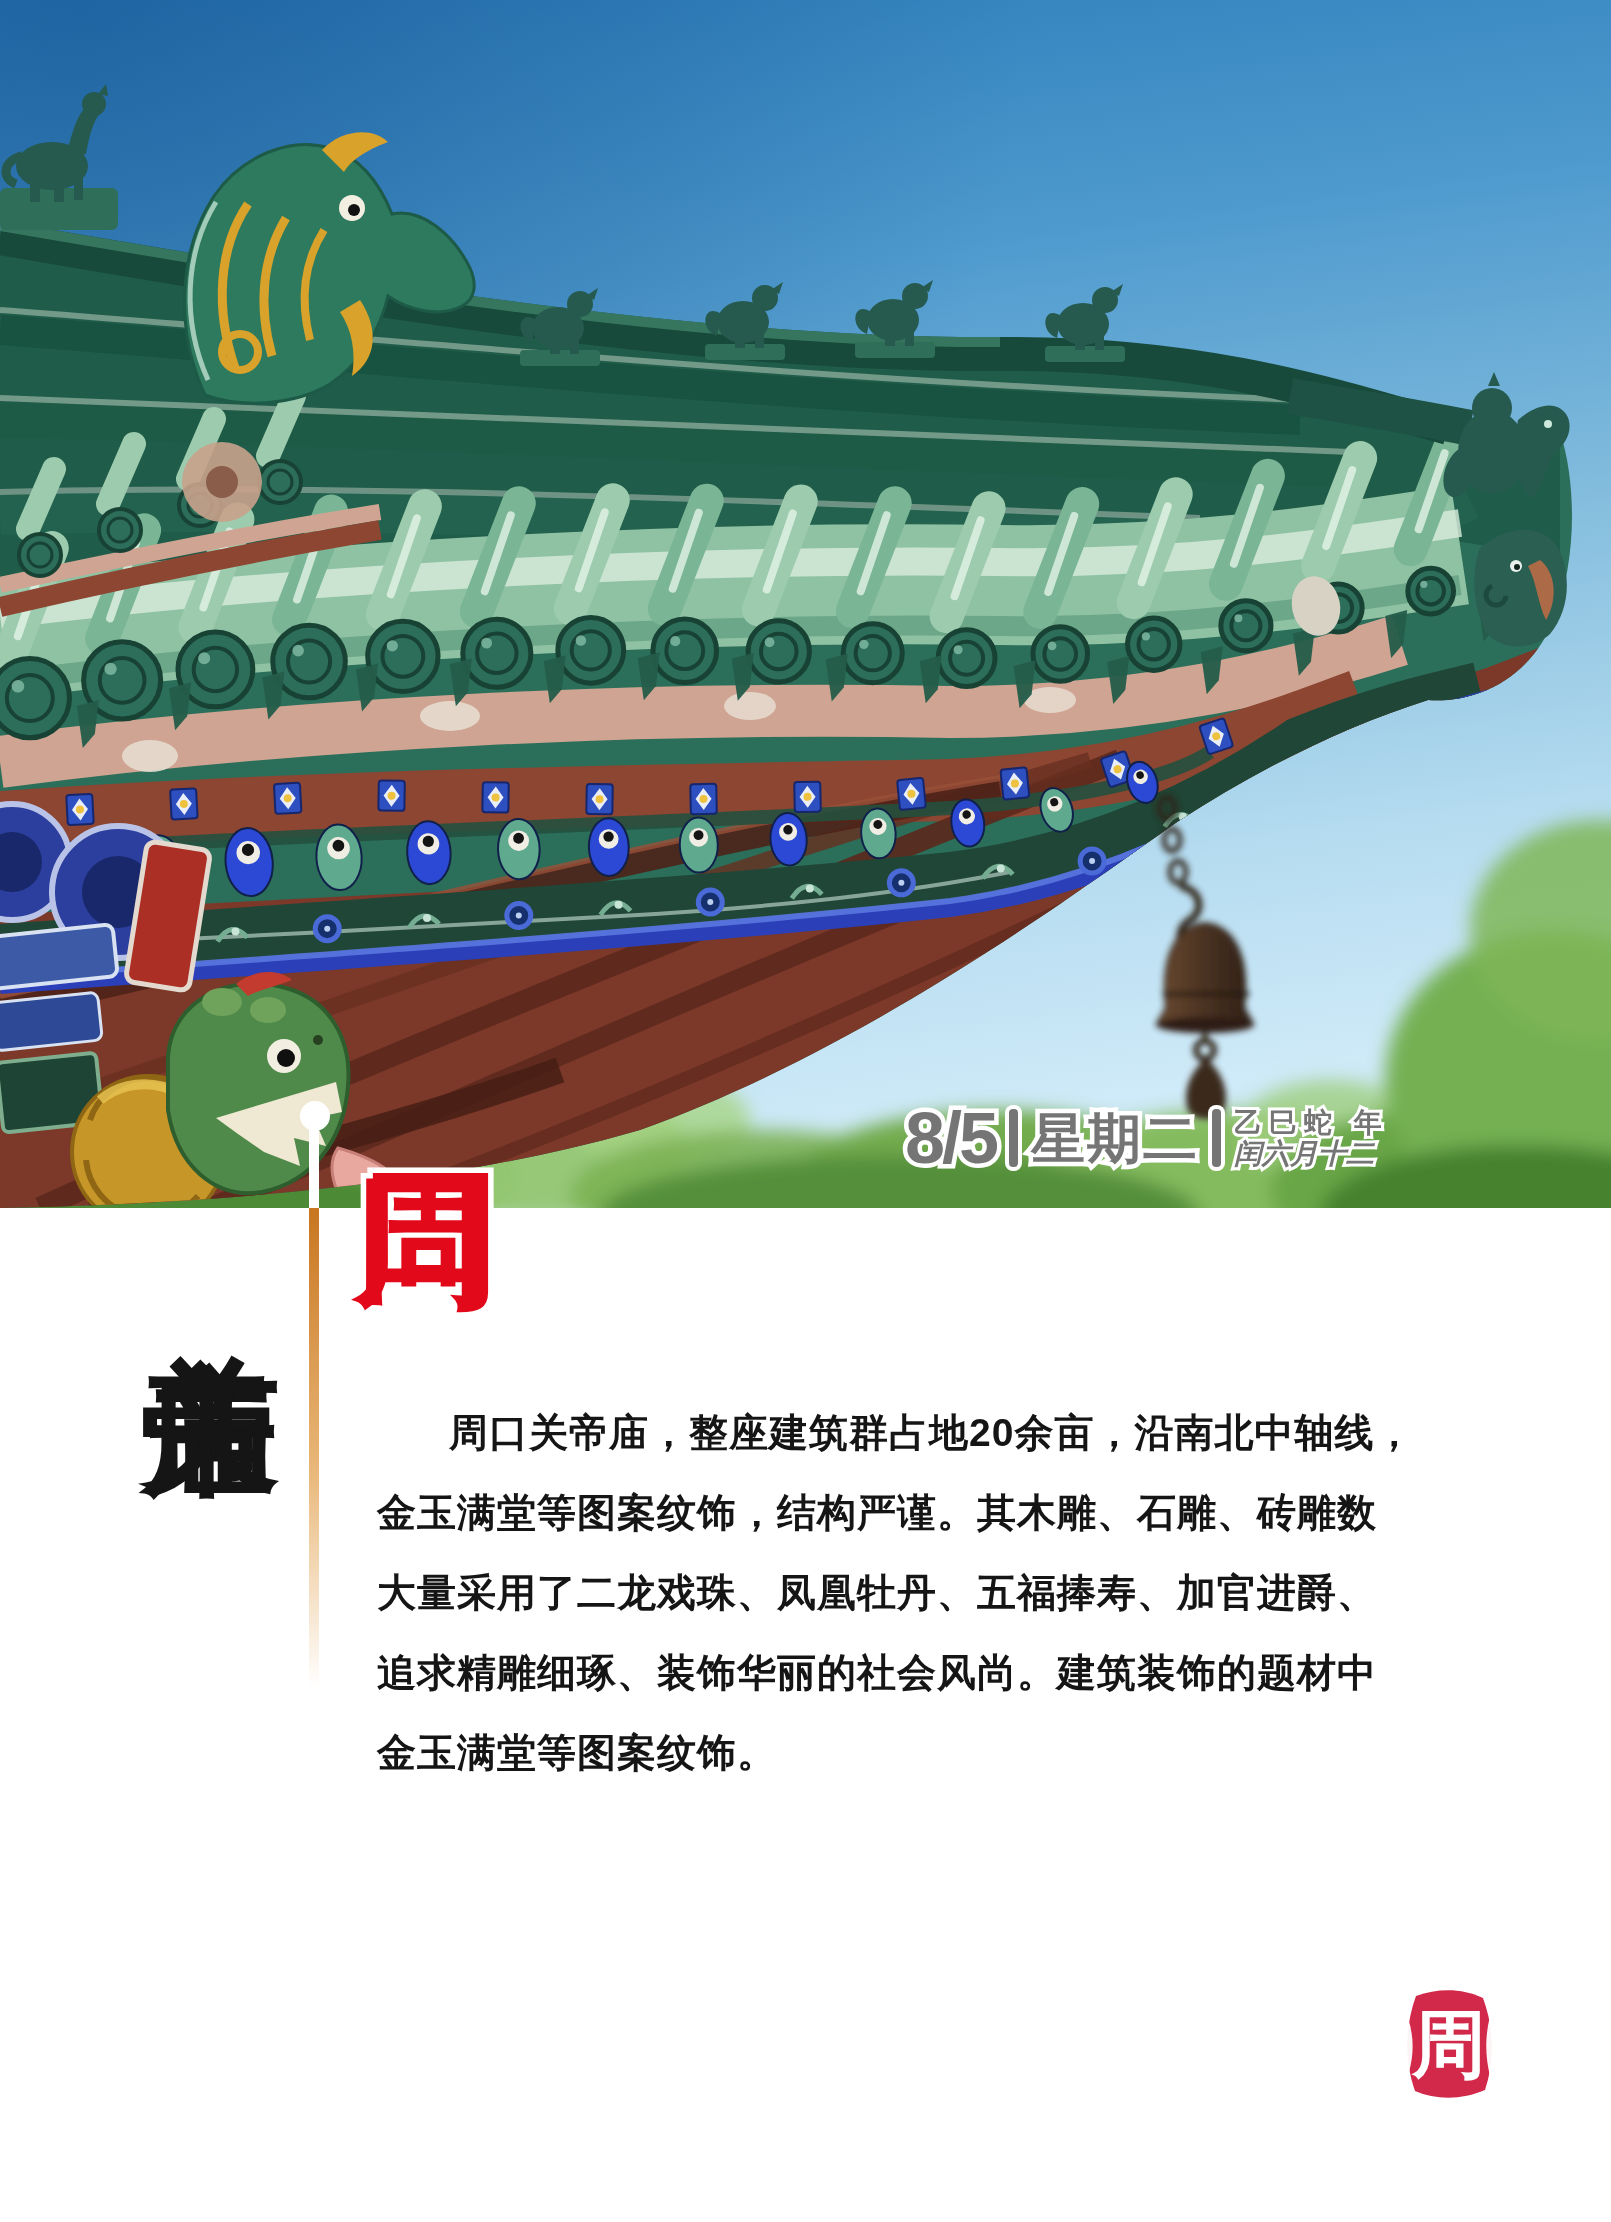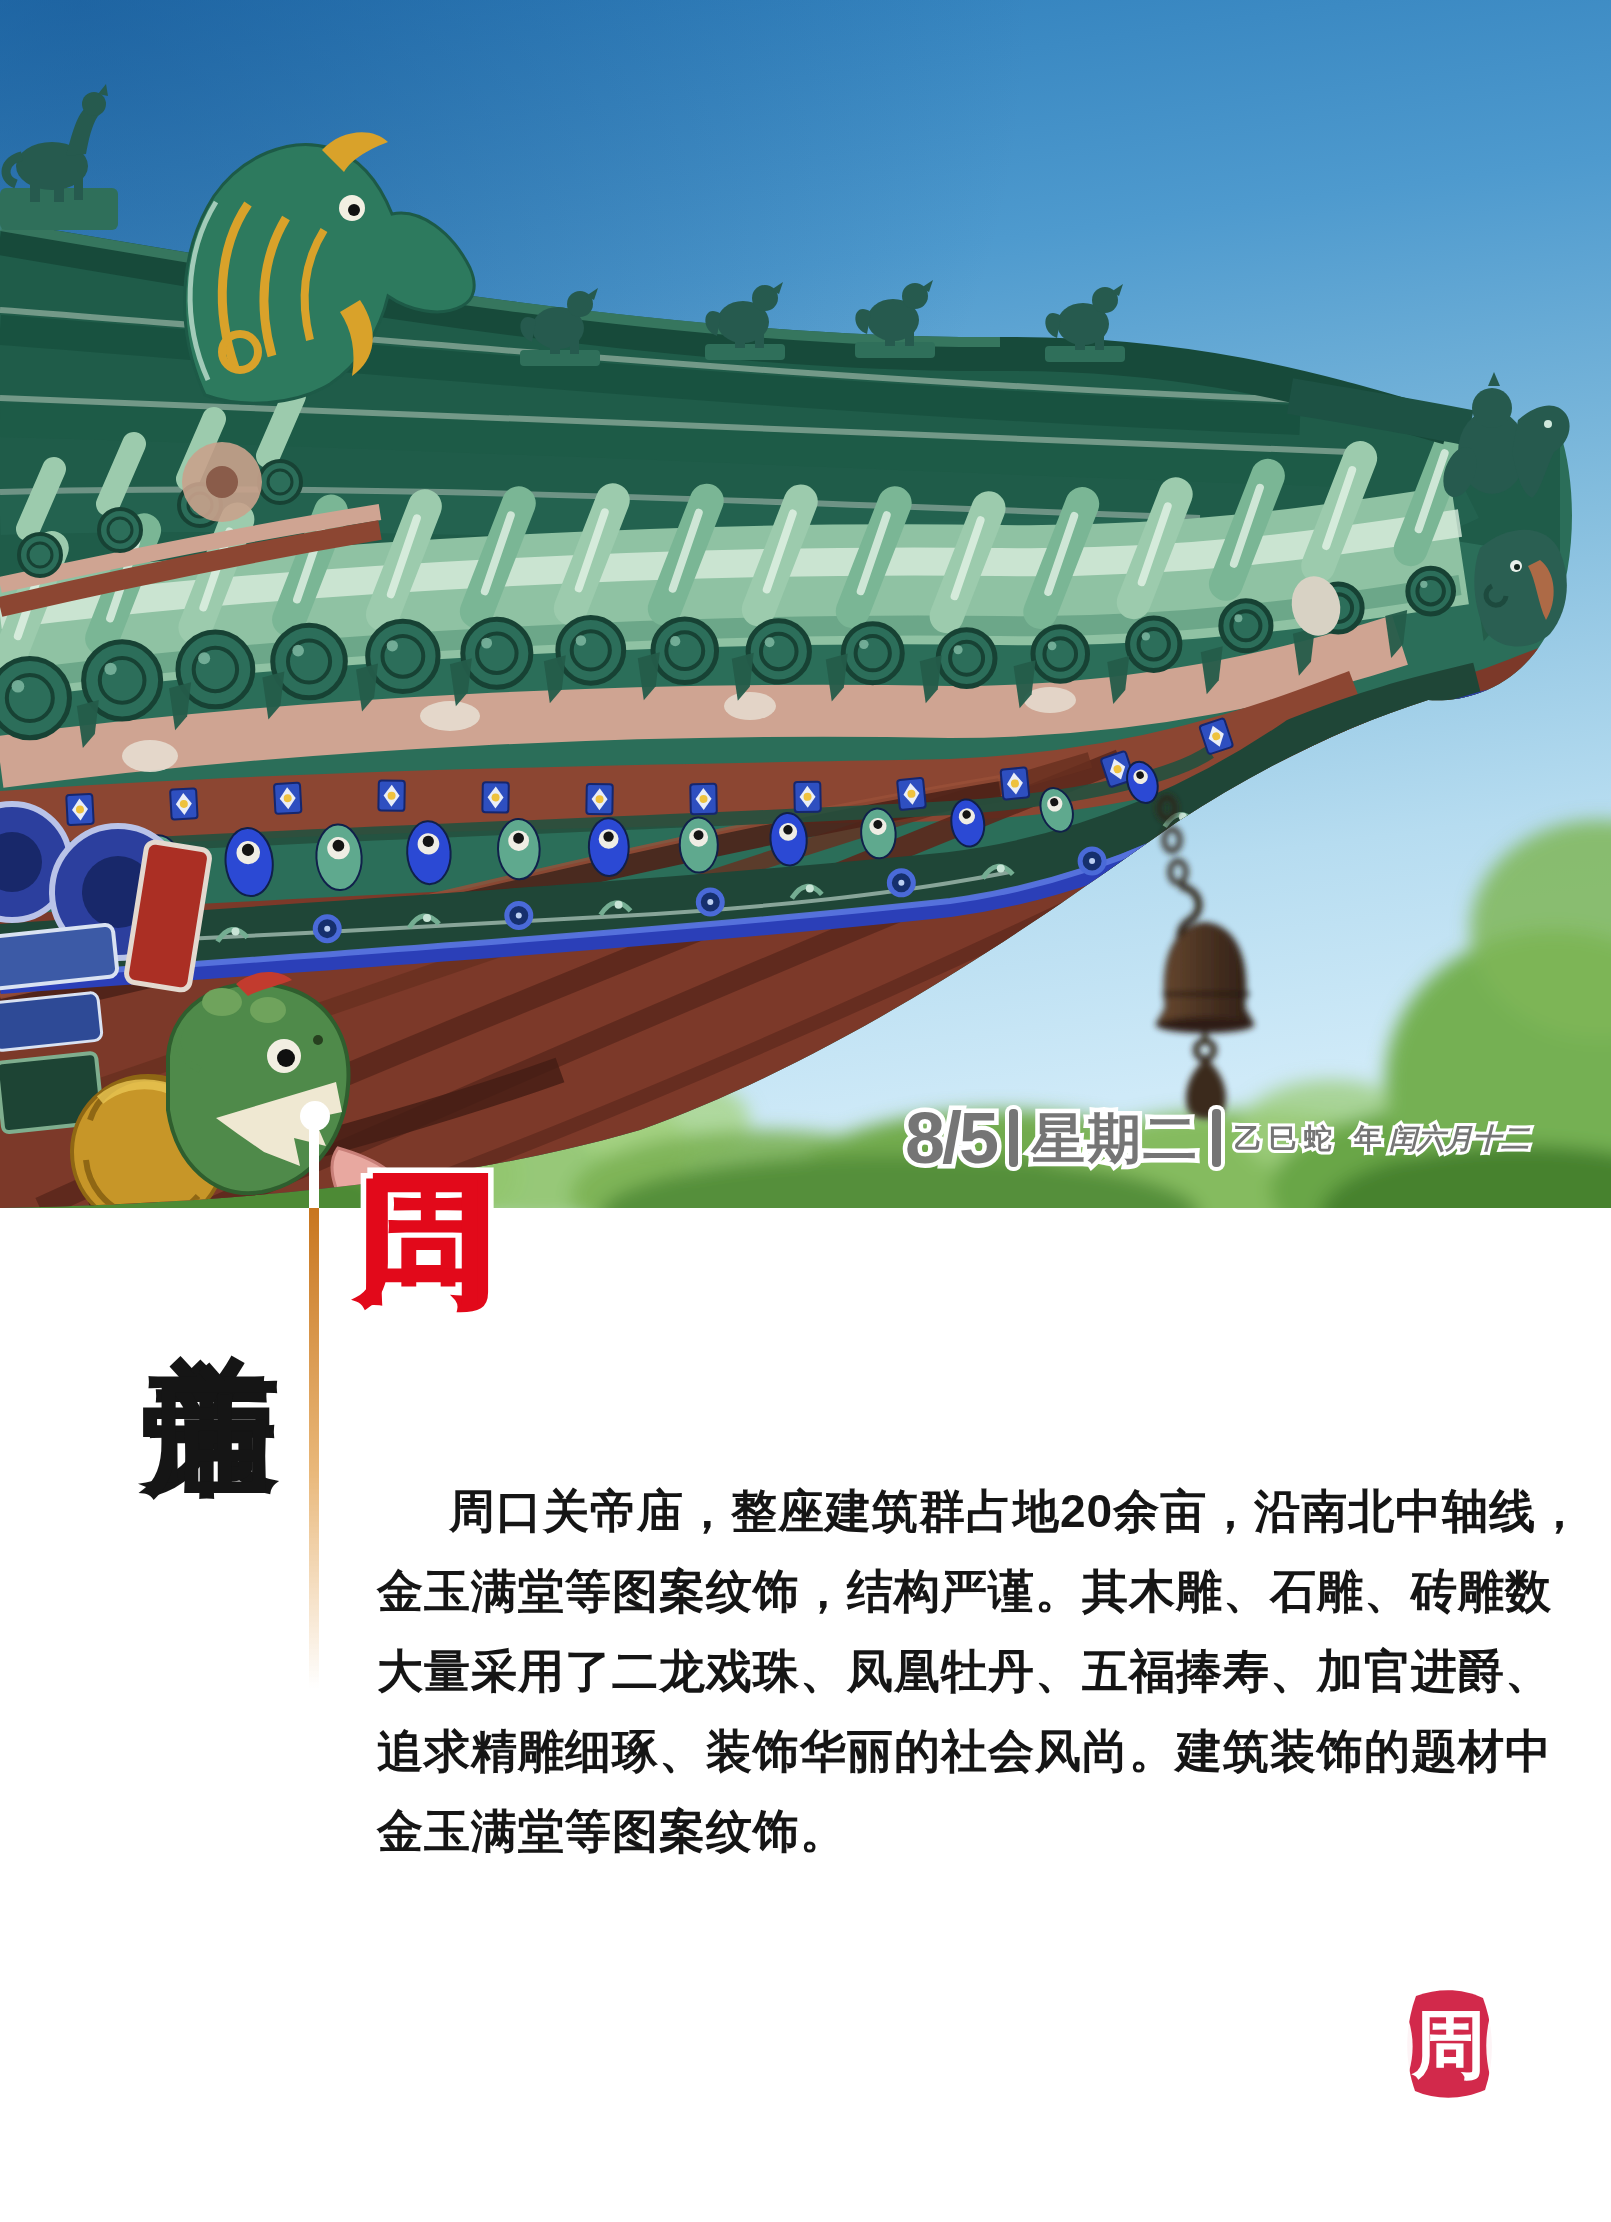--- a/index.html
+++ b/index.html
@@ -17,43 +17,43 @@
   .ot::before{content:attr(data-text);position:absolute;left:0;top:0;width:100%;height:100%;
               color:#fff;-webkit-text-stroke:9px #fff;z-index:-1;}
 
   
   .date-row{position:absolute;left:905px;top:1088px;height:100px;display:flex;align-items:center;
             color:var(--date-gray);font-weight:800;}
   .d-day{font-size:72px;line-height:1;letter-spacing:-3px;}
   .d-sep{width:9px;height:58px;background:var(--date-gray);border-radius:4px;margin:0 13px;
          box-shadow:0 0 0 4px #fff;}
   .d-week{font-size:54px;line-height:1;letter-spacing:2px;}
-  .d-lunar{display:flex;flex-direction:row;justify-content:center;font-size:28px;line-height:31px;font-weight:700;}
+  .d-lunar{display:flex;flex-direction:column;justify-content:center;font-size:28px;line-height:31px;font-weight:700;}
   .d-lunar .l1{letter-spacing:7px;}
   .d-lunar .l2{letter-spacing:0px;font-style:italic;}
   .d-lunar .ot::before{-webkit-text-stroke:6px #fff;}
 
   
   .m-dot{position:absolute;left:300px;top:1101px;width:30px;height:30px;border-radius:50%;background:#fff;}
   .m-line-w{position:absolute;left:309px;top:1124px;width:10px;height:84px;background:#fff;}
   .m-line-o{position:absolute;left:309px;top:1208px;width:10px;height:480px;
             background:linear-gradient(to bottom,var(--line-orange) 0%,#e9b87a 55%,rgba(244,220,190,0) 100%);}
 
   
   .t-city{position:absolute;left:352px;top:1058px;writing-mode:vertical-rl;text-orientation:upright;
           font-family:"Liberation Serif",serif;font-weight:700;font-size:148px;line-height:150px;
           letter-spacing:16px;color:var(--title-red);}
   .t-city.ot::before{-webkit-text-stroke:11px #fff;}
   .t-temple{position:absolute;left:140px;top:1238px;writing-mode:vertical-rl;text-orientation:upright;
           font-family:"Liberation Serif",serif;font-weight:700;font-size:140px;line-height:142px;
           letter-spacing:3px;color:var(--text-black);}
 
   
-  .article{position:absolute;left:377px;top:1471px;width:1172px;color:var(--text-black);
-           font-size:46px;line-height:80px;font-weight:600;letter-spacing:1px;}
+  .article{position:absolute;left:377px;top:1393px;width:1172px;color:var(--text-black);
+           font-size:39px;line-height:80px;font-weight:600;letter-spacing:1px;}
   .article .p-line{white-space:nowrap;}
   .article .p-line:first-child{text-indent:72px;}
 
   
   .seal{position:absolute;left:1398px;top:1984px;width:102px;height:122px;}
   .seal text{font-family:"Liberation Serif",serif;font-weight:700;}
 </style>
 </head>
 <body>
 

